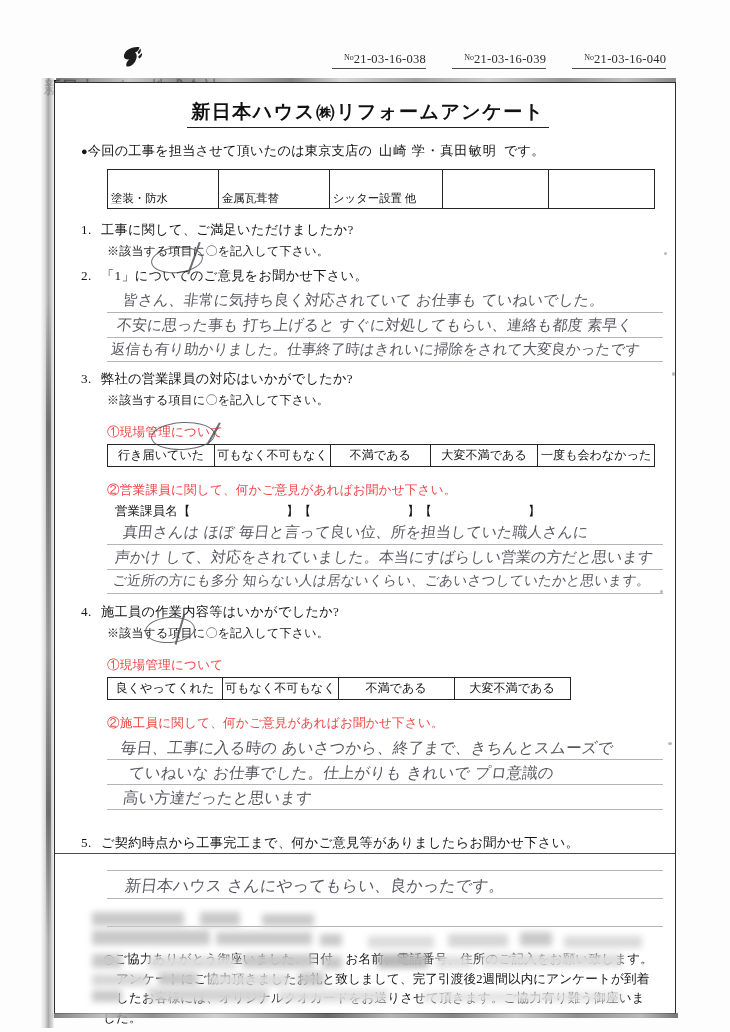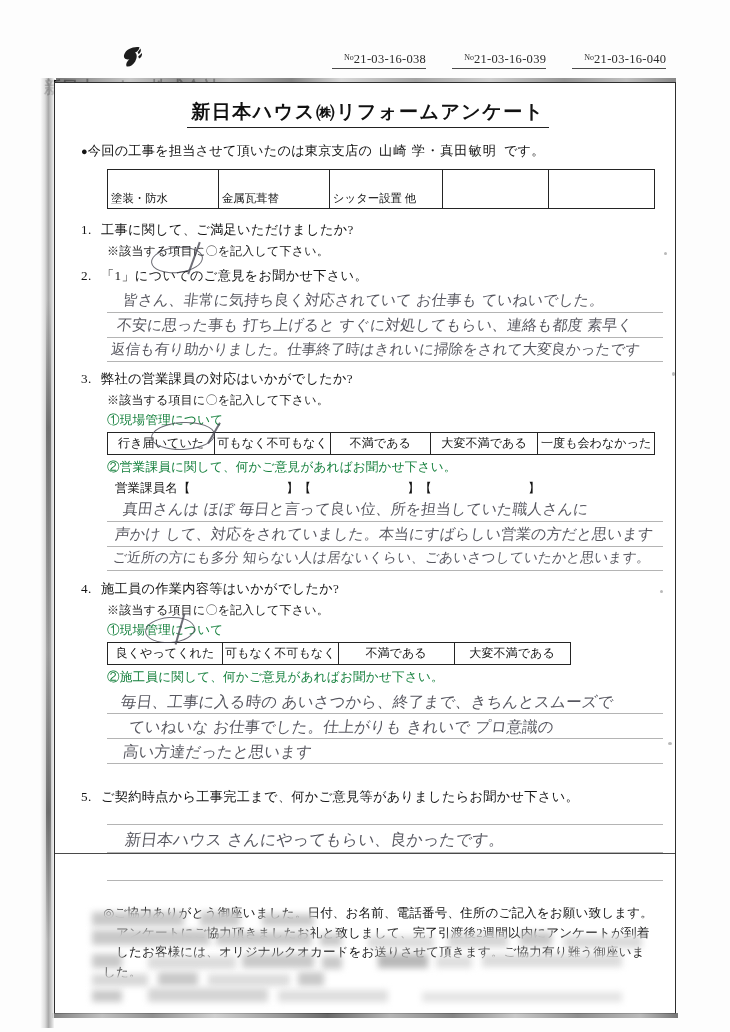--- a/index.html
+++ b/index.html
@@ -154,22 +154,22 @@
   .q-num { display: inline-block; width: 20px; }
   .note-line {
     font-size: 12px;
     letter-spacing: .2px;
     color: #202020;
     margin: 2px 0 3px 26px;
   }
   .sub-head {
     font-size: 12.6px;
     letter-spacing: .2px;
-    color: #15803d;
-    margin: 3px 0 3px 26px;
+    color: #ef4444;
+    margin: 15px 0 3px 26px;
   }
 
   
   table.opts {
     border-collapse: collapse;
     margin: 2px 0 4px 26px;
     table-layout: fixed;
   }
   table.opts td {
     border: 1px solid #242424;

